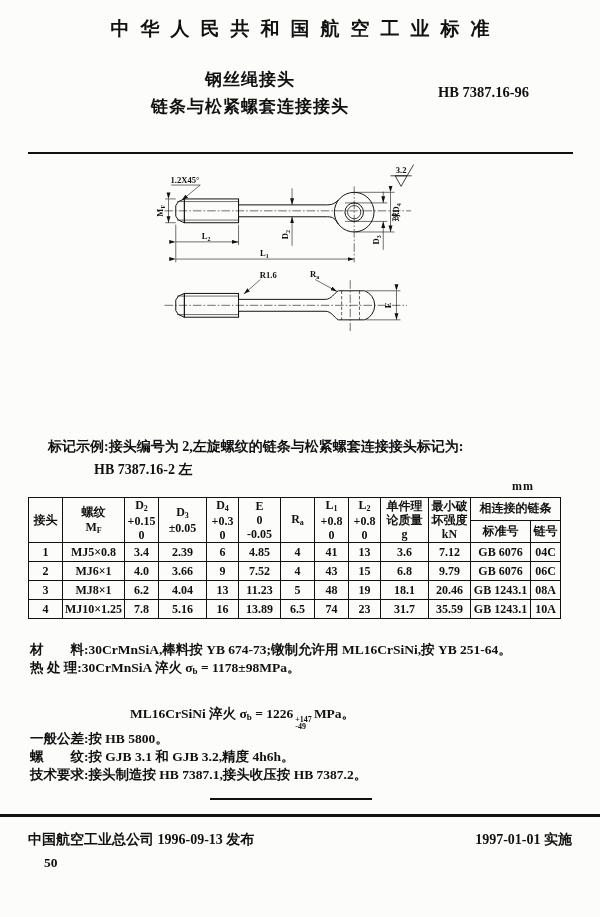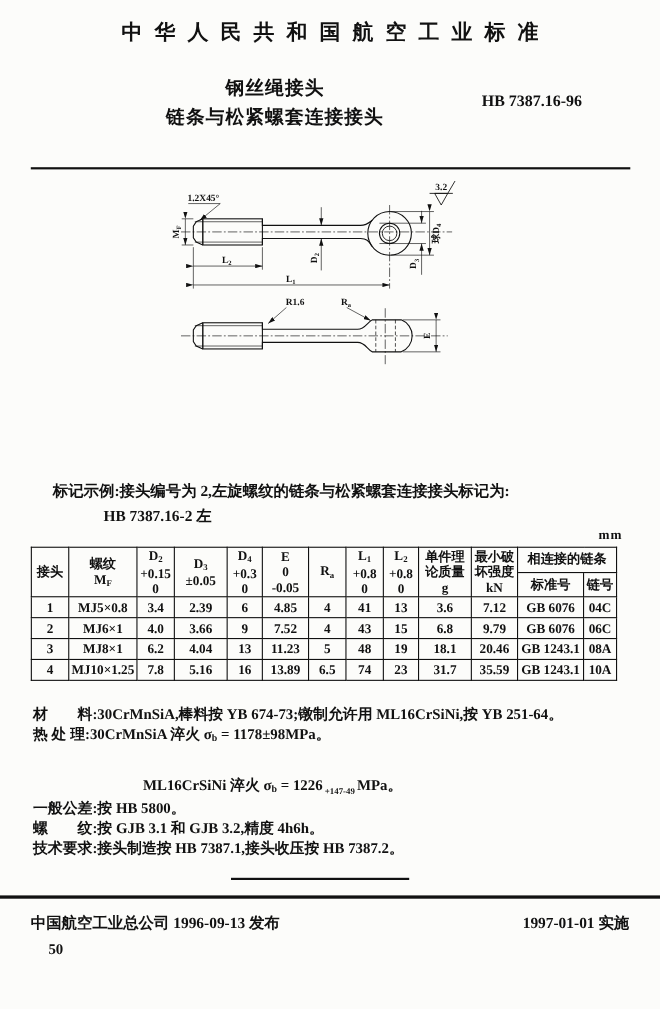--- a/index.html
+++ b/index.html
@@ -13,35 +13,35 @@
   .std-header{top:2px;left:0;width:600px;text-align:center;
     font-size:19px;letter-spacing:11px;white-space:nowrap;text-indent:11px;margin-top:14px;}
   .doc-title{left:0;width:500px;text-align:center;font-size:17px;letter-spacing:1px;}
   .t1{top:68px;}
   .t2{top:95px;}
   .std-no{top:84px;left:438px;font-size:14.5px;font-family:"Liberation Serif",serif;}
   .rule-top{top:152px;left:28px;width:545px;height:2.4px;background:#111;}
   .svgwrap{top:154px;left:0;}
   .mark-ex1{top:438px;left:48px;font-size:14px;}
   .mark-ex2{top:461px;left:94px;font-size:14px;}
-  .units{top:479px;left:544px;font-size:12px;letter-spacing:1px;}
+  .units{top:479px;left:512px;font-size:12px;letter-spacing:1px;}
   table.spec{position:absolute;top:497px;left:28px;border-collapse:collapse;
     table-layout:fixed;font-size:12px;font-weight:bold;}
   table.spec th,table.spec td{border:1.6px solid #111;padding:0;text-align:center;
     vertical-align:middle;line-height:1.25;font-weight:bold;overflow:hidden;}
   table.spec thead th{height:auto;}
   table.spec .hline{line-height:1.2;font-size:12px;}
   table.spec tbody td{height:18px;font-size:12px;white-space:nowrap;}
   table.spec sub{font-size:8px;vertical-align:-2px;}
   .grp{font-size:12px;}
   .notes{top:641px;left:30px;width:560px;font-size:13.5px;}
   .note{line-height:18.3px;white-space:nowrap;}
   .note.indent{padding-left:100px;margin-top:24px;}
   .note sub{font-size:9px;vertical-align:-2px;}
-  .stack{display:inline-flex;flex-direction:row;vertical-align:-4px;
+  .stack{display:inline-flex;flex-direction:column;vertical-align:-4px;
     font-size:8px;line-height:7px;margin:0 2px;}
   .end-divider{top:798px;left:210px;width:162px;height:2px;background:#111;}
   .rule-footer{top:814px;left:0;width:600px;height:2.6px;background:#111;}
   .footer-left{top:831px;left:28px;font-size:14px;}
   .footer-right{top:831px;left:0;width:572px;text-align:right;font-size:14px;}
   .page-no{top:855px;left:44px;font-size:13.5px;font-family:"Liberation Serif",serif;}
   svg text{font-family:"Liberation Serif","DejaVu Serif",serif;font-weight:bold;
     fill:#111;font-size:13px;}
   svg .ssub{font-size:9px;}
 </style>

